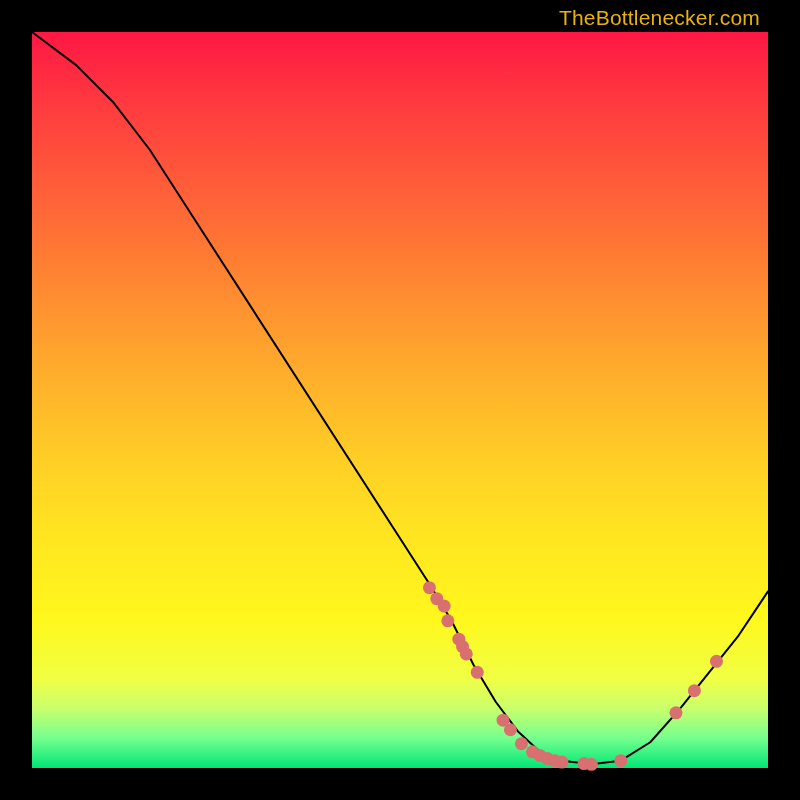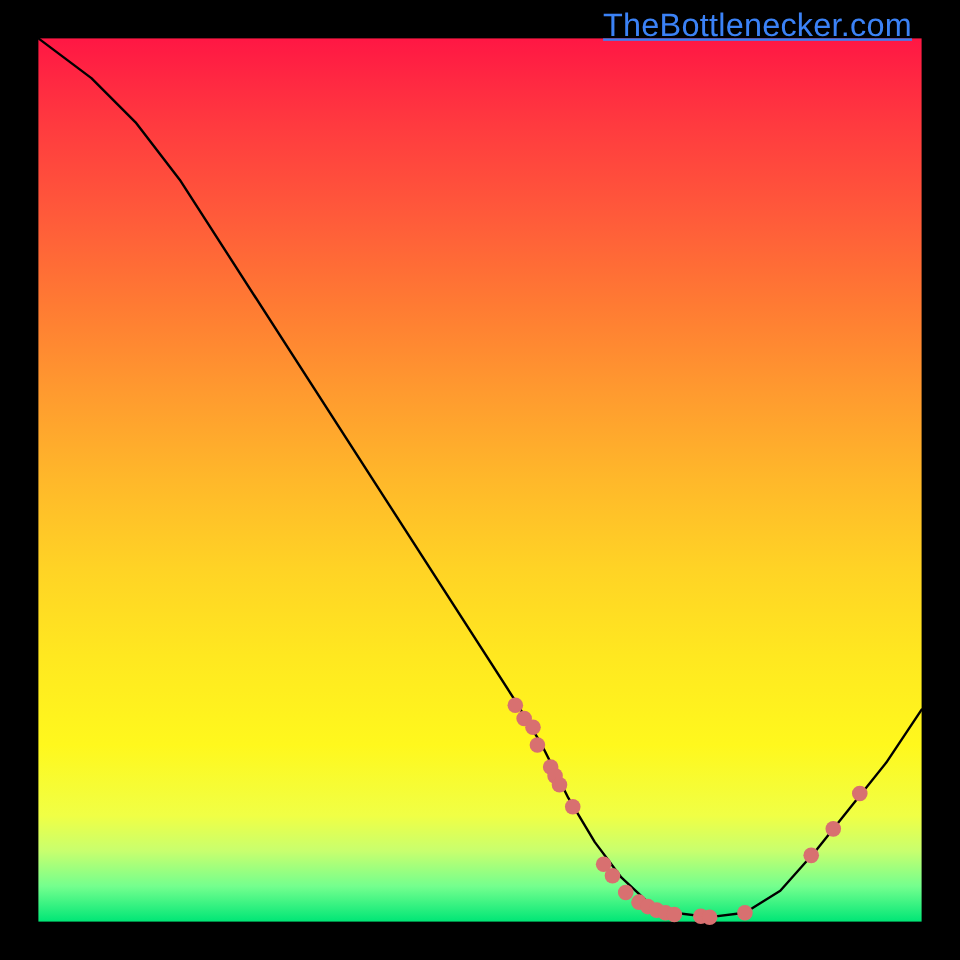--- a/index.html
+++ b/index.html
@@ -37,25 +37,24 @@
       #f0ff45 88%,
       #c8ff6e 92%,
       #74ff8e 96%,
       #00e676 100%
     );
   }
   .watermark {
     position: absolute;
     top: 6px;
     right: 40px;
-    color: #3b82f6;
-    font-size: 27px;
+    color: #eab308;
+    font-size: 21px;
     font-weight: 500;
     letter-spacing: 0.2px;
-    text-decoration: underline;
   }
   svg.curve {
     position: absolute;
     left: 0;
     top: 0;
     width: 100%;
     height: 100%;
     overflow: visible;
   }
 </style>

